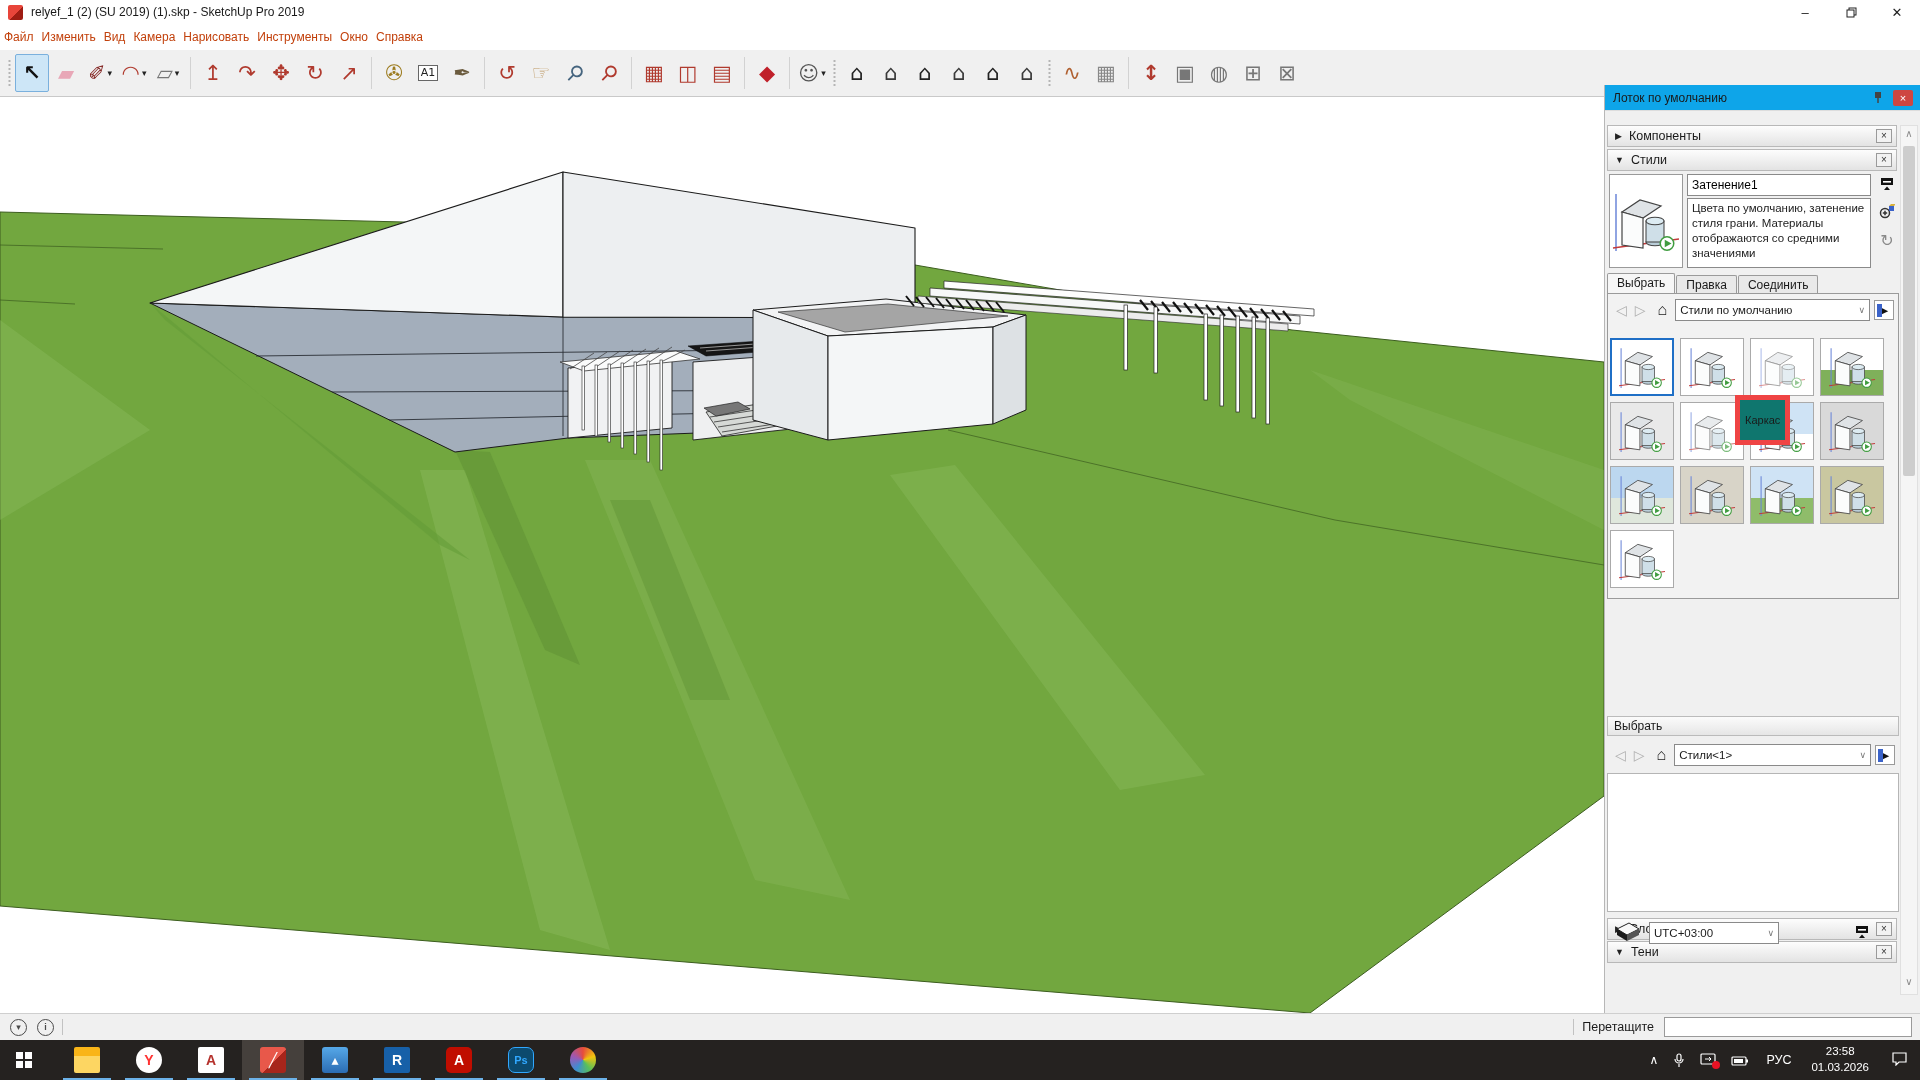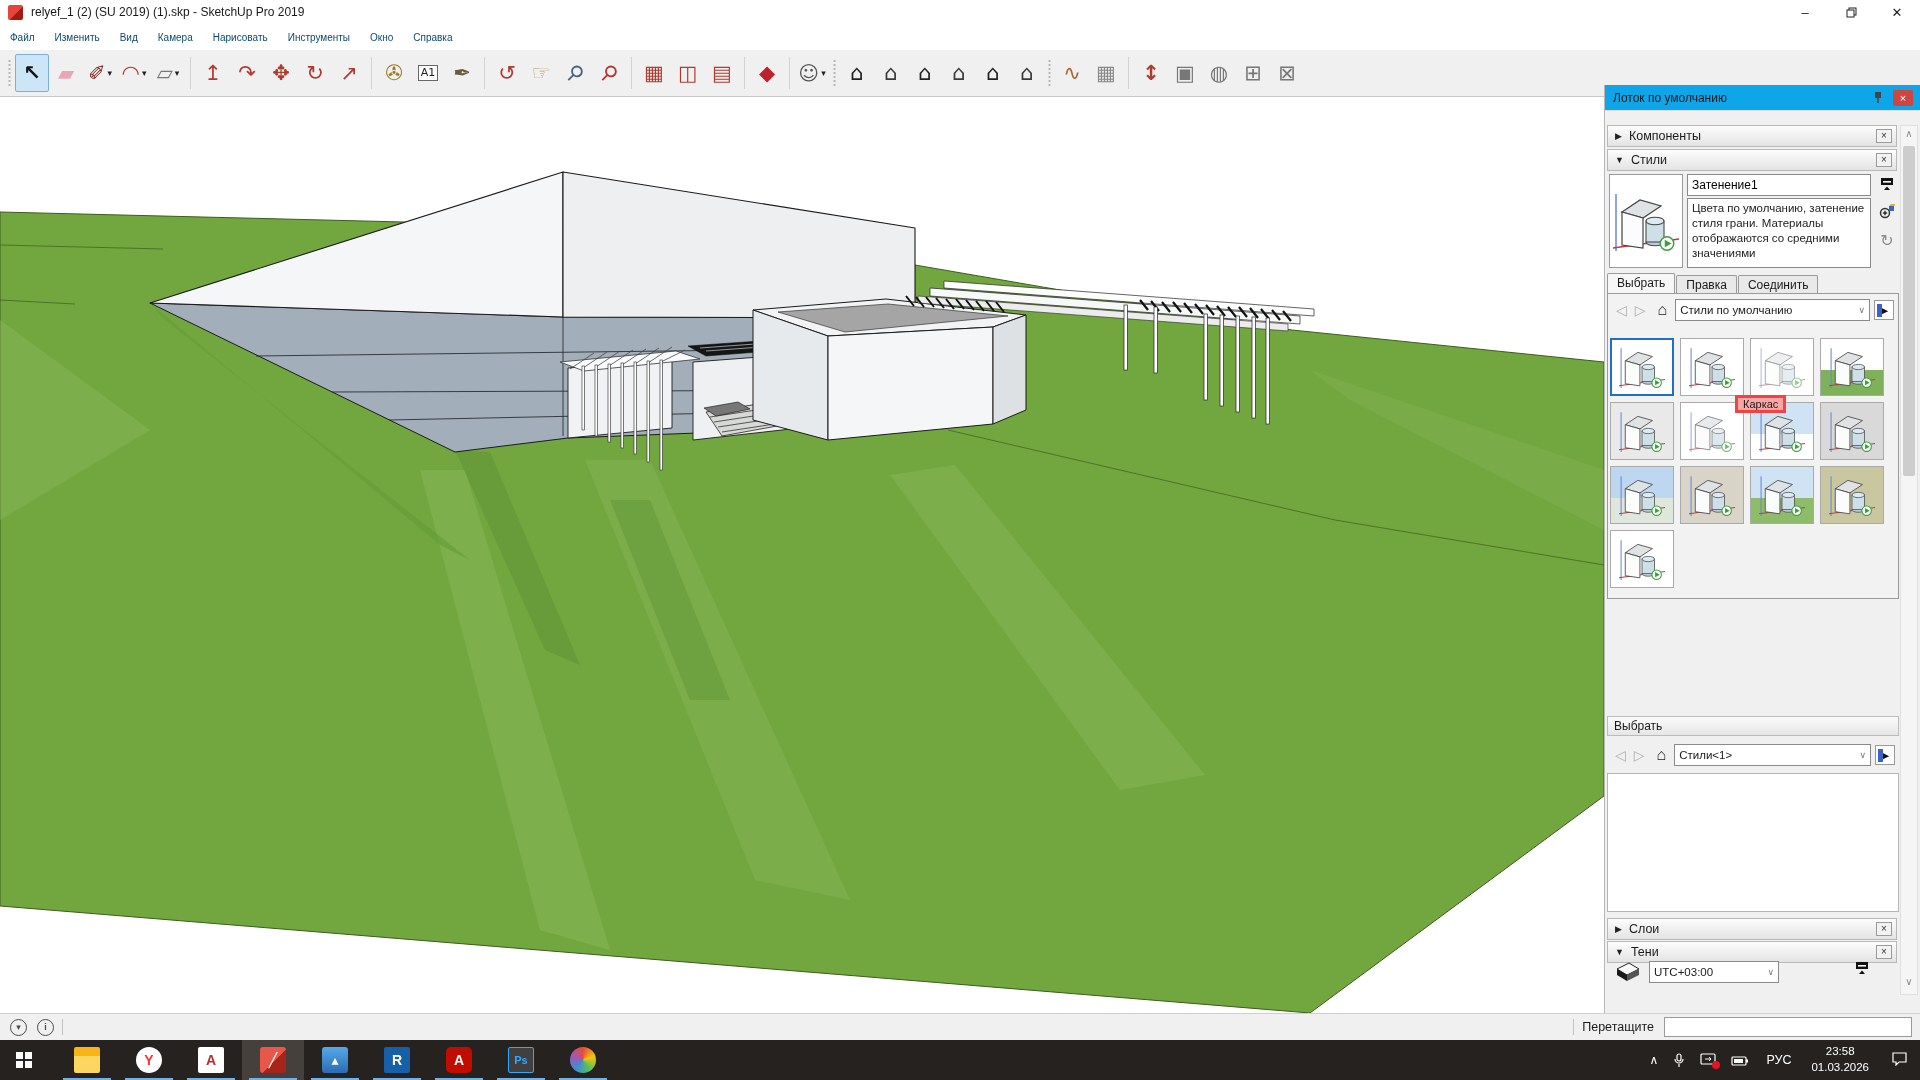--- a/index.html
+++ b/index.html
@@ -9,21 +9,21 @@
   
   .titlebar{position:absolute;left:0;top:0;width:1920px;height:24px;background:#fff;display:flex;align-items:center;z-index:30}
   .applogo{width:15px;height:15px;margin-left:8px;background:linear-gradient(135deg,#e8453a 55%,#9f1d13 55%);border-radius:2px}
   .titletext{margin-left:8px;font-size:12px;color:#1a1a1a}
   .wcontrols{position:absolute;right:0;top:0;height:24px;display:flex}
   .wbtn{width:46px;height:24px;display:flex;align-items:center;justify-content:center;font-size:13px;color:#222;cursor:pointer}
   .wbtn svg{display:block}
 
   
   .menubar{position:absolute;left:0;top:24px;width:1920px;height:26px;background:#fff;display:flex;align-items:center;z-index:30}
-  .menuitem{padding:0 10px;font-size:10px;color:#0c4a6e;cursor:default}
+  .menuitem{padding:0 4px;font-size:12px;color:#c2410c;cursor:default}
 
   
   .toolbar{position:absolute;left:0;top:50px;width:1920px;height:47px;background:#f0f0f0;border-bottom:1px solid #c9c9c9;display:flex;align-items:center;padding-left:4px;z-index:20}
   .handle{width:5px;height:30px;margin:0 3px;background-image:radial-gradient(#b5b5b5 35%,transparent 36%);background-size:4px 4px;background-position:center}
   .tsep{width:1px;height:32px;background:#d2d2d2;margin:0 5px}
   .tbtn{min-width:34px;height:38px;display:flex;align-items:center;justify-content:center;border:1px solid transparent;border-radius:2px;cursor:pointer;background:transparent}
   .tbtn.active{background:#cde6f7;border-color:#7ab0dd}
   .tglyph{display:inline-flex;align-items:center;justify-content:center;font-size:21px;line-height:1;font-family:"DejaVu Sans",sans-serif}
   .tcaret{font-size:9px;color:#222;margin-left:2px;align-self:center;cursor:pointer}
 
@@ -55,28 +55,28 @@
   .navarr{font-size:14px;color:#b0b0b0;margin:0 4px;cursor:pointer}
   .home{font-size:16px;color:#222;margin:0 8px;cursor:pointer}
   .ddl{display:flex;align-items:center;border:1px solid #8a8a8a;background:#fff;height:22px;flex:1;padding:0 4px;cursor:pointer}
   .ddl .ddl-text{flex:1;font-size:11.5px;white-space:nowrap;overflow:hidden}
   .ddl .ddl-chev{font-size:9px;color:#777}
   .detailbtn{width:20px;height:20px;margin-left:4px;background:#fff;border:1px solid #999;display:flex;align-items:center;justify-content:center;font-size:11px;color:#111;cursor:pointer;position:relative}
   .detailbtn::before{content:"";position:absolute;left:2px;top:3px;width:5px;height:13px;background:#3a62c9}
   .sgrid{position:absolute;left:2px;top:44px;width:288px;display:grid;grid-template-columns:repeat(4,64px);grid-auto-rows:58px;gap:6px}
   .sthumb{border:1px solid #aaa;background:#fff;display:flex;align-items:center;justify-content:center;cursor:pointer}
   .sthumb.sel{border:2px solid #1f6fc6}
-  .tooltip{position:absolute;left:130px;top:310px;background:#fca5a5;border:3px solid #ef4444;font-size:11px;padding:0 5px;z-index:5}
+  .tooltip{position:absolute;left:130px;top:310px;background:#0f766e;border:5px solid #ef4444;font-size:11px;padding:14px 5px;z-index:5}
   .sec2bar{position:absolute;left:2px;top:631px;width:292px;height:20px;background:linear-gradient(180deg,#fbfbfb,#e6e6e6);border:1px solid #bbb;display:flex;align-items:center}
   .sec2bar .lbl{margin-left:6px;font-size:12px}
   .navrow2{position:absolute;left:2px;top:654px;width:292px}
   .emptywell{position:absolute;left:2px;top:688px;width:292px;height:139px;background:#fff;border:1px solid #b5b5b5}
   .layersbar{top:833px}
   .shadowsbar{top:856px}
-  .shadowrow{position:absolute;left:2px;top:876px;width:292px;height:40px;display:flex;align-items:flex-start}
+  .shadowrow{position:absolute;left:2px;top:828px;width:292px;height:40px;display:flex;align-items:center}
   .shadowico{margin:0 8px}
   .ddl.utc{flex:none;width:130px}
   .scroll{position:absolute;right:2px;top:40px;width:18px;height:870px;background:#f5f5f5;border:1px solid #e0e0e0}
   .scroll .sc{position:absolute;left:0;width:16px;height:16px;text-align:center;font-size:10px;color:#8a8a8a;cursor:pointer}
   .scroll .thumbbar{position:absolute;left:2px;top:20px;width:12px;height:330px;background:#cdcdcd;border-radius:2px}
 
   
   .statusbar{position:absolute;left:0;top:1013px;width:1920px;height:27px;background:#f0f0f0;border-top:1px solid #cfcfcf;display:flex;align-items:center;z-index:30}
   .scircle{width:17px;height:17px;border:1.6px solid #4a4a4a;border-radius:50%;display:flex;align-items:center;justify-content:center;font-size:9px;font-weight:bold;color:#4a4a4a;margin-left:10px;cursor:pointer}
   .ssep{width:1px;height:16px;background:#c2c2c2;margin:0 8px}
@@ -576,21 +576,21 @@
       <div class="app">
           <span class="appico" style="background:linear-gradient(180deg,#56a8e8,#2b6cb3);color:#fff;border-radius:3px">▴</span>
         </div>
       <div class="app">
           <span class="appico" style="background:#1760a8;color:#fff;border-radius:2px;font-weight:bold">R</span>
         </div>
       <div class="app">
           <span class="appico" style="background:#c00d00;color:#fff;border-radius:5px;font-weight:bold">A</span>
         </div>
       <div class="app">
-          <span class="appico" style="background:#404040;color:#31a8ff;border:1px solid #31a8ff;border-radius:2px;font-weight:bold;font-size:11px">Ps</span>
+          <span class="appico" style="background:#0c4a6e;color:#31a8ff;border:1px solid #31a8ff;border-radius:7px;font-weight:bold;font-size:11px">Ps</span>
         </div>
       <div class="app">
           <span class="appico" style="background:conic-gradient(#e74c3c,#f1c40f,#58c05a,#3e8ed0,#9b59b6,#e74c3c);border-radius:50%"></span>
         </div>
     </div>
     <div class="tbright">
       <span class="trayico chevup">∧</span>
       <span class="trayico">
           <svg width="14" height="15">
             <rect x="5" y="1" width="4" height="7" rx="2" fill="none" stroke="#fff" stroke-width="1.2"></rect>

